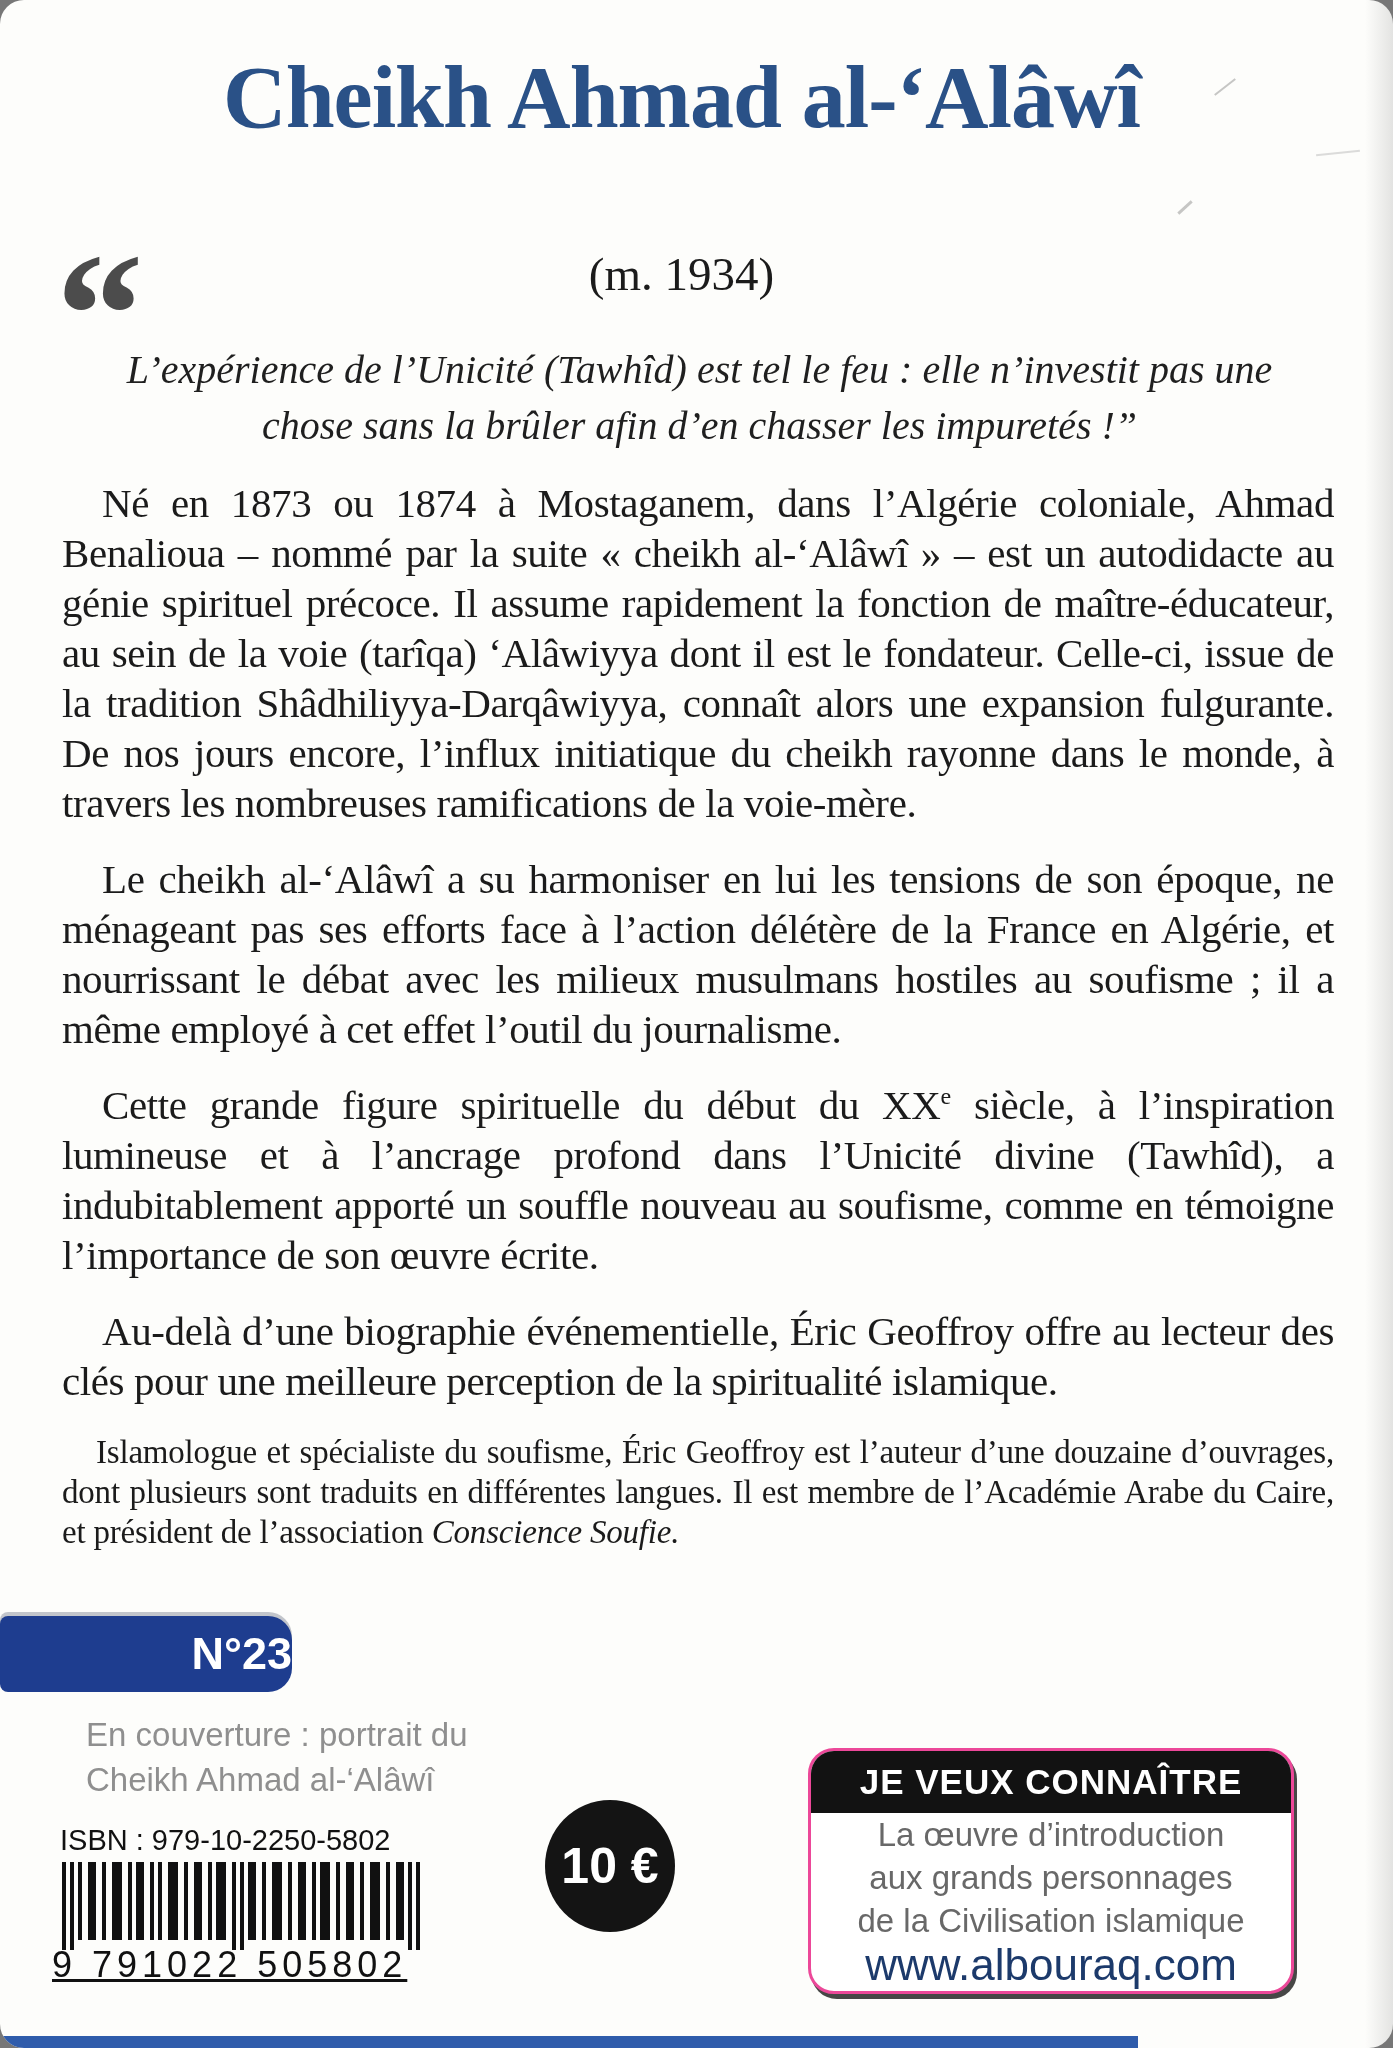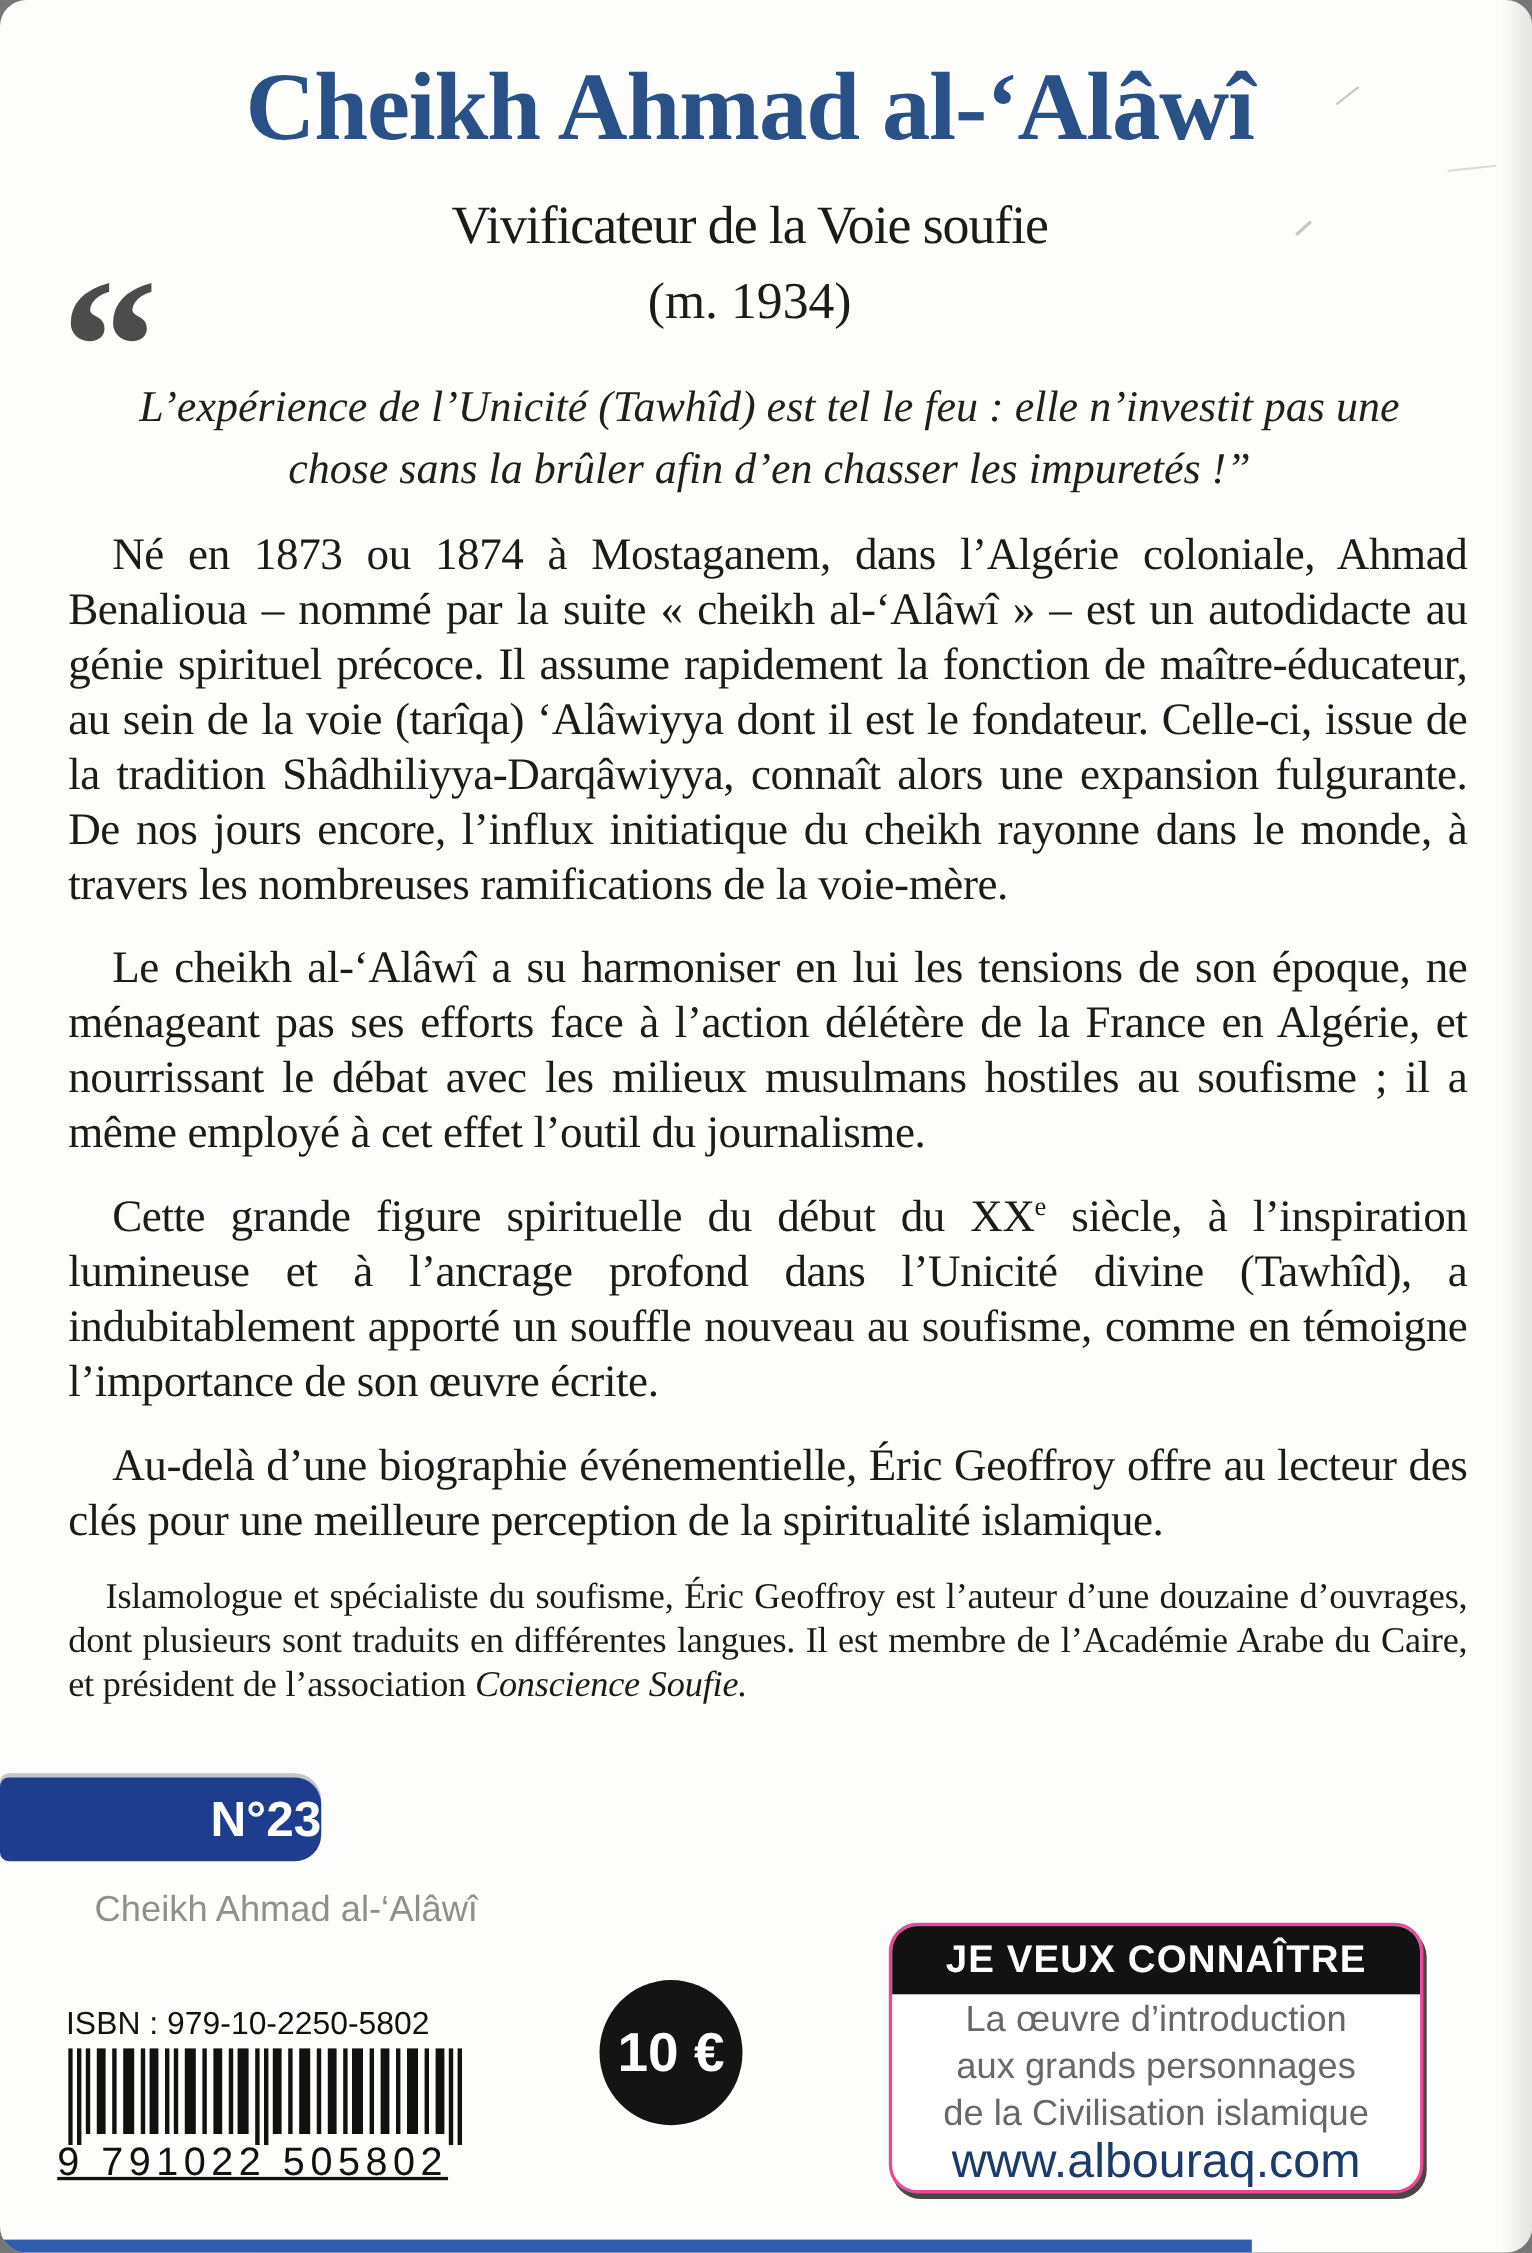--- a/index.html
+++ b/index.html
@@ -128,37 +128,37 @@
   .pm1{left:1212px;top:86px;width:26px;transform:rotate(-38deg);}
   .pm2{left:1176px;top:206px;width:18px;transform:rotate(-42deg);border-top-width:3px;}
   .pm3{left:1316px;top:152px;width:44px;transform:rotate(-6deg);border-top-color:rgba(120,120,120,0.25);}
 </style>
 </head>
 <body>
 
 <div class="page">
 
   <div class="title">Cheikh Ahmad al-‘Alâwî</div>
-  <div class="subtitle">Vivificateur de la Voie soufie</div>
   <div class="death-date">(m. 1934)</div>
 
   <div class="quote-mark">“</div>
   <div class="quote-text">L’expérience de l’Unicité (Tawhîd) est tel le feu : elle n’investit pas une chose sans la brûler afin d’en chasser les impuretés !”</div>
 
   <div class="body-text">
     <p>Né en 1873 ou 1874 à Mostaganem, dans l’Algérie coloniale, Ahmad Benalioua – nommé par la suite « cheikh al-‘Alâwî » – est un autodidacte au génie spirituel précoce. Il assume rapidement la fonction de maître-éducateur, au sein de la voie (tarîqa) ‘Alâwiyya dont il est le fondateur. Celle-ci, issue de la tradition Shâdhiliyya-Darqâwiyya, connaît alors une expansion fulgurante. De nos jours encore, l’influx initiatique du cheikh rayonne dans le monde, à travers les nombreuses ramifications de la voie-mère.</p>
     <p>Le cheikh al-‘Alâwî a su harmoniser en lui les tensions de son époque, ne ménageant pas ses efforts face à l’action délétère de la France en Algérie, et nourrissant le débat avec les milieux musulmans hostiles au soufisme ; il a même employé à cet effet l’outil du journalisme.</p>
     <p><span>Cette grande figure spirituelle du début du XX</span><sup>e</sup><span> siècle, à l’inspiration lumineuse et à l’ancrage profond dans l’Unicité divine (Tawhîd), a indubitablement apporté un souffle nouveau au soufisme, comme en témoigne l’importance de son œuvre écrite.</span></p>
     <p>Au-delà d’une biographie événementielle, Éric Geoffroy offre au lecteur des clés pour une meilleure perception de la spiritualité islamique.</p>
     <p class="bio"><span>Islamologue et spécialiste du soufisme, Éric Geoffroy est l’auteur d’une douzaine d’ouvrages, dont plusieurs sont traduits en différentes langues. Il est membre de l’Académie Arabe du Caire, et président de l’association </span><i>Conscience Soufie.</i></p>
   </div>
 
   <div class="badge">N°23</div>
 
   <div class="cover-note">
+    <div>En couverture : portrait du</div>
     <div>Cheikh Ahmad al-‘Alâwî</div>
   </div>
 
   <div class="isbn">ISBN : 979-10-2250-5802</div>
 
   <svg class="barcode" viewBox="0 0 358 88" preserveAspectRatio="none" aria-hidden="true">
     <g fill="#111">
       <rect x="0" y="0" width="4" height="88"></rect>
         <rect x="8" y="0" width="4" height="88"></rect>
       <rect x="16" y="0" width="4" height="78"></rect>

